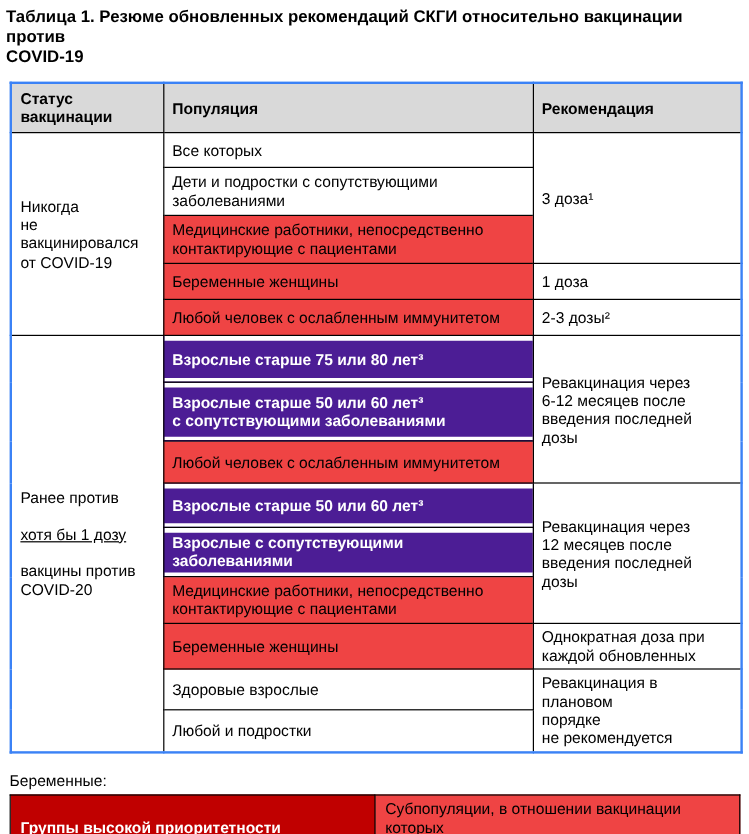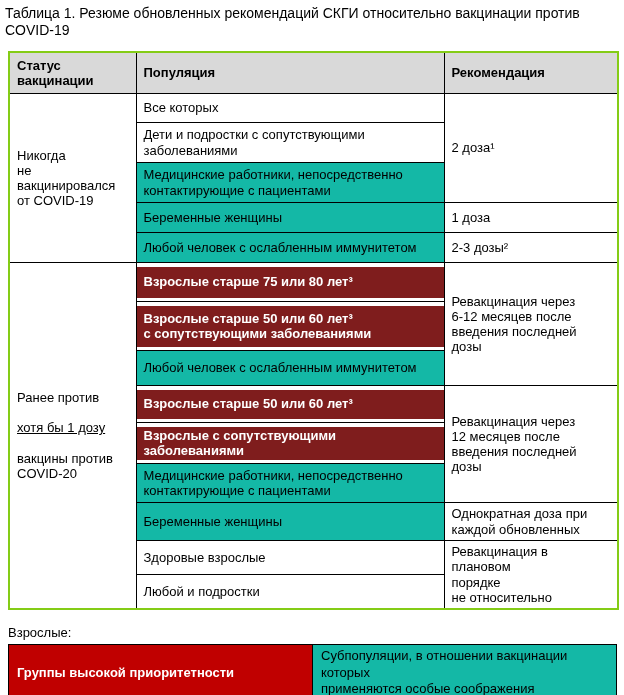--- a/index.html
+++ b/index.html
@@ -5,51 +5,51 @@
   html, body { margin: 0; padding: 0; background: #ffffff; }
   body {
     width: 624px; height: 695px;
     font-family: "Liberation Sans", sans-serif;
     font-size: 13px; color: #000;
     overflow: hidden;
   }
   .page { padding: 5px 7px 0 5px; }
 
   .title {
-    font-weight: normal; font-size: 14px; line-height: 1.22;
+    font-weight: bold; font-size: 14px; line-height: 1.22;
     white-space: pre-line; margin: 0 0 12px 0;
   }
 
   table.main {
     border-collapse: collapse; table-layout: fixed;
     width: 609px; margin-left: 3px;
-    border: 2px solid #84cc16;
+    border: 2px solid #3b82f6;
   }
   table.main col.c1 { width: 127px; }
   table.main col.c2 { width: 308px; }
   table.main col.c3 { width: 174px; }
 
   table.main th, table.main td {
     border: 1px solid #000;
     padding: 3px 7px;
     vertical-align: middle;
     text-align: left;
     white-space: pre-line;
     line-height: 1.18;
   }
   table.main th {
     background: #d9d9d9; font-weight: bold; height: 34px;
   }
   td.status { vertical-align: middle; }
   .line { display: block; white-space: pre-line; }
   .u { text-decoration: underline; }
 
-  td.yellow, .legend-value { background: #14b8a6; }
+  td.yellow, .legend-value { background: #ef4444; }
   td.red {
-    background: #7f1d1d; color: #ffffff; font-weight: bold;
+    background: #4c1d95; color: #ffffff; font-weight: bold;
     box-shadow: inset 0 4px 0 #ffffff, inset 0 -3px 0 #ffffff;
   }
 
   
   tbody tr:nth-child(1)  td { height: 22px; }
   tbody tr:nth-child(2)  td { height: 33px; margin-left: 40px; }
   tbody tr:nth-child(3)  td { height: 33px; }
   tbody tr:nth-child(4)  td { height: 23px; }
   tbody tr:nth-child(5)  td { height: 23px; }
   tbody tr:nth-child(6)  td { height: 32px; }
@@ -97,21 +97,21 @@
         <th>Популяция</th>
         <th>Рекомендация</th>
       </tr>
     </thead>
     <tbody>
       <tr>
         <td class="status" rowspan="5">Никогда
 не вакцинировался
 от COVID-19</td>
         <td class="pop">Все которых</td>
-        <td class="rec" rowspan="3">2 доза¹</td>
+        <td class="rec" rowspan="3">3 доза¹</td>
       </tr>
       <tr>
         <td class="pop">Дети и подростки с сопутствующими
 заболеваниями</td>
       </tr>
       <tr>
         <td class="pop yellow">Медицинские работники, непосредственно
 контактирующие с пациентами</td>
       </tr>
       <tr>
@@ -158,29 +158,29 @@
       </tr>
       <tr>
         <td class="pop yellow">Беременные женщины</td>
         <td class="rec">Однократная доза при
 каждой обновленных</td>
       </tr>
       <tr>
         <td class="pop">Здоровые взрослые</td>
         <td class="rec" rowspan="2">Ревакцинация в плановом
 порядке
-не относительно</td>
+не рекомендуется</td>
       </tr>
       <tr>
         <td class="pop">Любой и подростки</td>
       </tr>
     </tbody>
   </table>
 
-  <div class="legend-label">Взрослые:</div>
+  <div class="legend-label">Беременные:</div>
 
   <table class="legend">
     <tbody>
       <tr>
         <td class="legend-key">Группы высокой приоритетности</td>
         <td class="legend-value">Субпопуляции, в отношении вакцинации которых
 применяются особые соображения</td>
       </tr>
     </tbody>
   </table>

